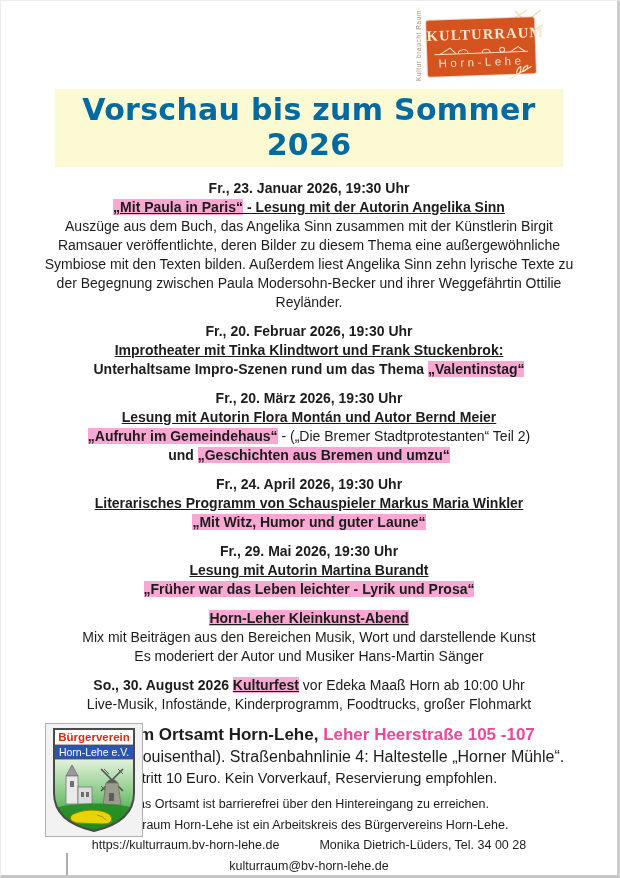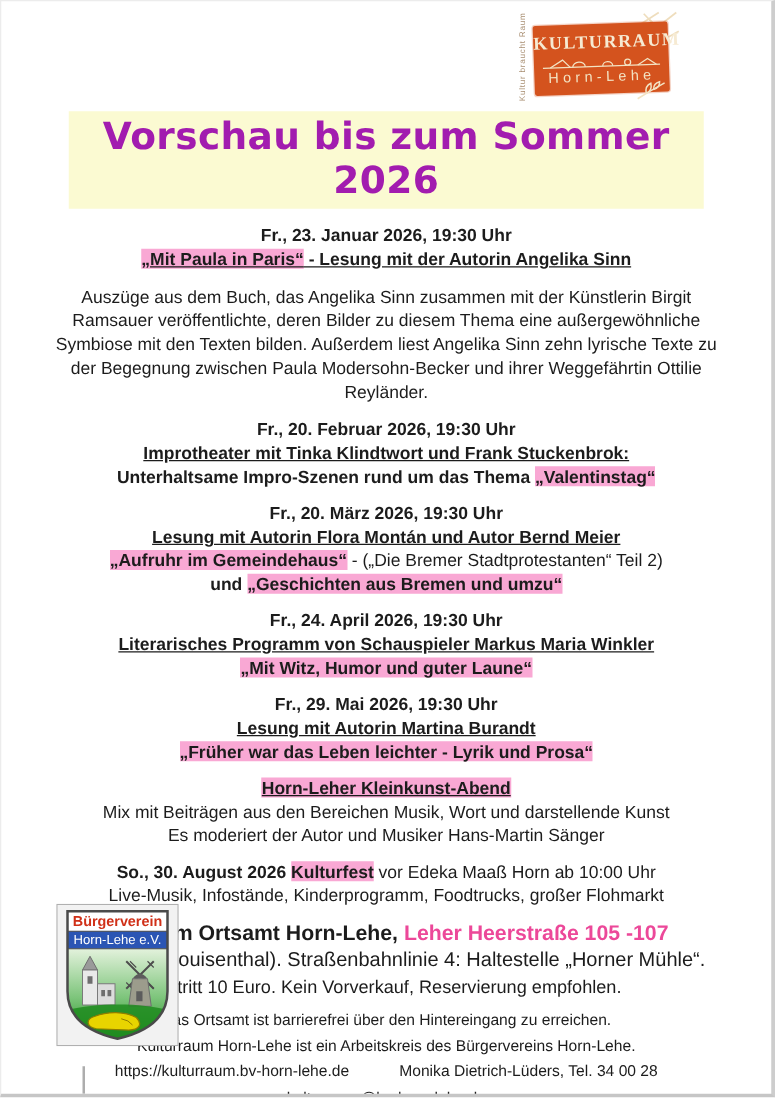--- a/index.html
+++ b/index.html
@@ -38,31 +38,31 @@
     font-size:11.5px;letter-spacing:3.5px;color:#f3e3c3;margin-top:0px;
   }
   .kr-leaf{position:absolute;right:2px;bottom:-7px;}
   
   .title-band{
     width:508px;margin:88px auto 12px;
     background:#fbfad2;text-align:center;padding:3px 0 5px;
   }
   .title-text{
     font-family:"DejaVu Sans",sans-serif;font-weight:bold;
-    font-size:30px;letter-spacing:.3px;color:#a21caf;
+    font-size:30px;letter-spacing:.3px;color:#0369a1;
   }
   
   .events{width:580px;margin:0 auto;text-align:center;font-size:14px;line-height:19px;}
   .event{margin-bottom:10px;}
   .ev-date{font-weight:bold;}
   .ev-title{font-weight:bold;text-decoration:underline;}
   .bold{font-weight:bold;}
-  .u{}
+  .u{text-decoration:underline;}
   .hl{background:#f9a8d4;}
-  .ev-body{max-width:545px;margin:11px auto;}
+  .ev-body{max-width:545px;margin:0 auto;}
   
   .footer{text-align:center;margin-top:8px;}
   .venue{font-size:17px;line-height:22px;font-weight:bold;}
   .venue .red{color:#ec4899;}
   .f-line2{font-size:16px;line-height:22px;}
   .f-line3{font-size:14.5px;line-height:20px;}
   .notes{margin-top:6px;font-size:12.5px;line-height:20.5px;}
   .web-gap{margin-left:40px;}
   
   .bv-logo{position:absolute;left:44px;top:722px;}

